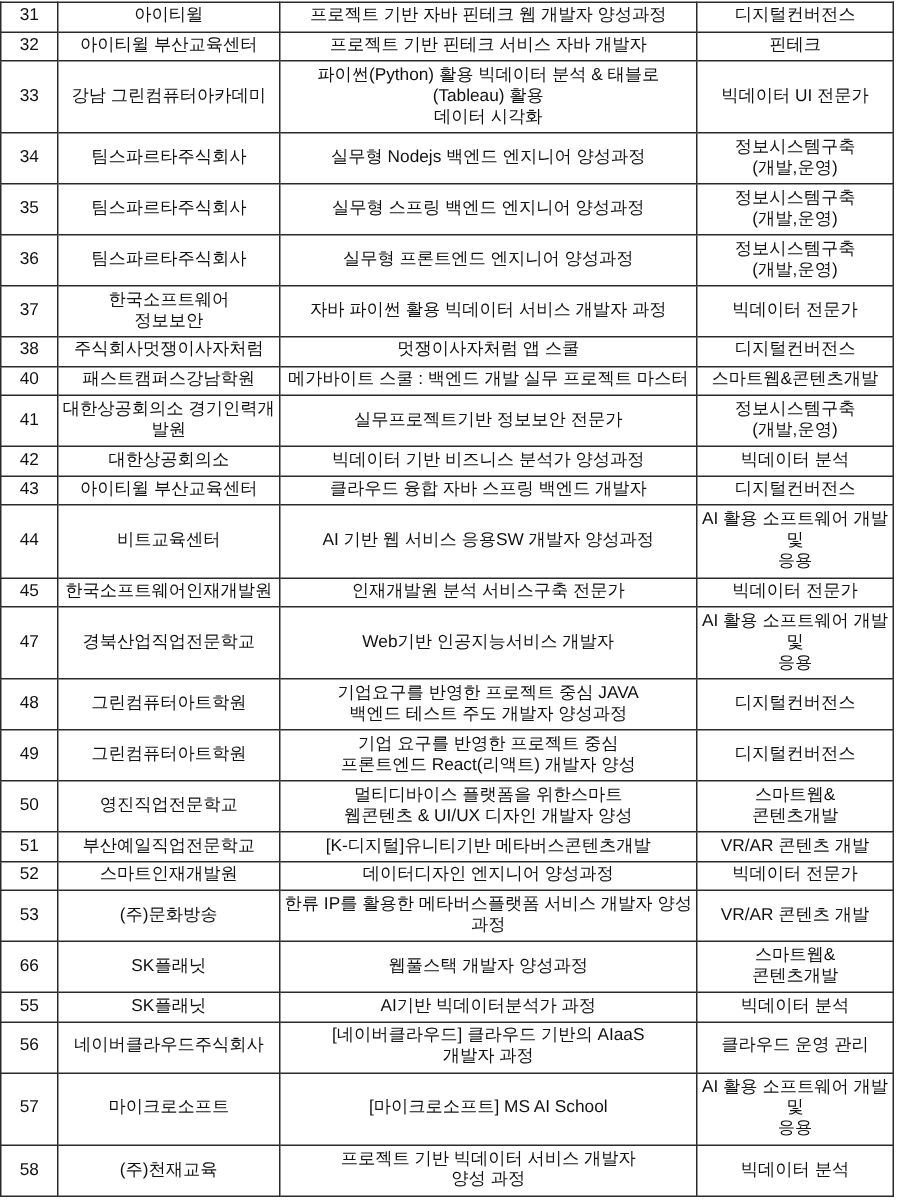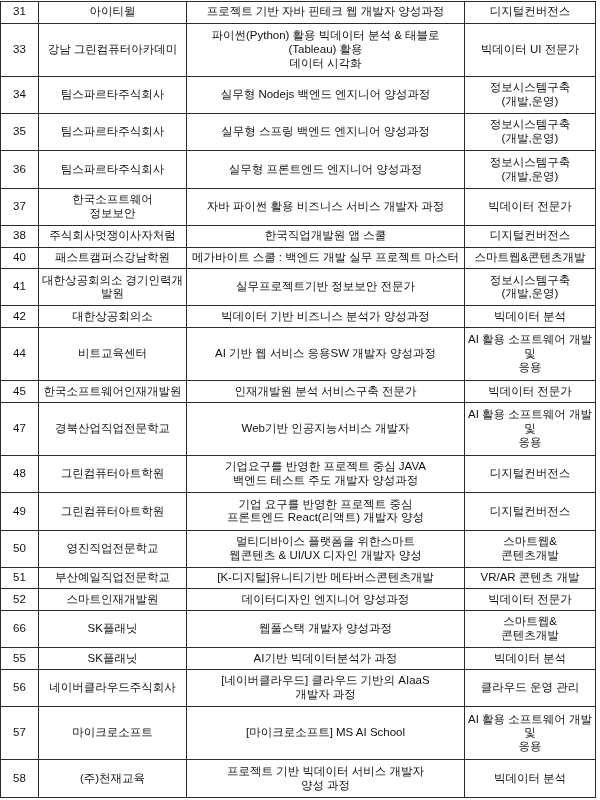--- a/index.html
+++ b/index.html
@@ -46,20 +46,26 @@
       <col class="c-cat">
   </colgroup>
   <tbody>
     <tr>
         <td>31</td>
         <td>아이티윌</td>
         <td>프로젝트 기반 자바 핀테크 웹 개발자 양성과정</td>
         <td>디지털컨버전스</td>
       </tr>
     <tr>
+        <td>32</td>
+        <td>아이티윌 부산교육센터</td>
+        <td>프로젝트 기반 핀테크 서비스 자바 개발자</td>
+        <td>핀테크</td>
+      </tr>
+    <tr>
         <td>33</td>
         <td>강남 그린컴퓨터아카데미</td>
         <td>파이썬(Python) 활용 빅데이터 분석 &amp; 태블로(Tableau) 활용
 데이터 시각화</td>
         <td>빅데이터 UI 전문가</td>
       </tr>
     <tr>
         <td>34</td>
         <td>팀스파르타주식회사</td>
         <td>실무형 Nodejs 백엔드 엔지니어 양성과정</td>
@@ -77,47 +83,53 @@
         <td>36</td>
         <td>팀스파르타주식회사</td>
         <td>실무형 프론트엔드 엔지니어 양성과정</td>
         <td>정보시스템구축
 (개발,운영)</td>
       </tr>
     <tr>
         <td>37</td>
         <td>한국소프트웨어
 정보보안</td>
-        <td>자바 파이썬 활용 비즈니스 서비스 개발자 과정</td>
+        <td>자바 파이썬 활용 빅데이터 서비스 개발자 과정</td>
         <td>빅데이터 전문가</td>
       </tr>
     <tr>
         <td>38</td>
         <td>주식회사멋쟁이사자처럼</td>
-        <td>한국직업개발원 앱 스쿨</td>
+        <td>멋쟁이사자처럼 앱 스쿨</td>
         <td>디지털컨버전스</td>
       </tr>
     <tr>
         <td>40</td>
         <td>패스트캠퍼스강남학원</td>
         <td>메가바이트 스쿨 : 백엔드 개발 실무 프로젝트 마스터</td>
         <td>스마트웹&amp;콘텐츠개발</td>
       </tr>
     <tr>
         <td>41</td>
         <td>대한상공회의소 경기인력개발원</td>
         <td>실무프로젝트기반 정보보안 전문가</td>
         <td>정보시스템구축
 (개발,운영)</td>
       </tr>
     <tr>
         <td>42</td>
         <td>대한상공회의소</td>
         <td>빅데이터 기반 비즈니스 분석가 양성과정</td>
         <td>빅데이터 분석</td>
+      </tr>
+    <tr>
+        <td>43</td>
+        <td>아이티윌 부산교육센터</td>
+        <td>클라우드 융합 자바 스프링 백엔드 개발자</td>
+        <td>디지털컨버전스</td>
       </tr>
     <tr>
         <td>44</td>
         <td>비트교육센터</td>
         <td>AI 기반 웹 서비스 응용SW 개발자 양성과정</td>
         <td>AI 활용 소프트웨어 개발 및
 응용</td>
       </tr>
     <tr>
         <td>45</td>
@@ -160,20 +172,26 @@
         <td>[K-디지털]유니티기반 메타버스콘텐츠개발</td>
         <td>VR/AR 콘텐츠 개발</td>
       </tr>
     <tr>
         <td>52</td>
         <td>스마트인재개발원</td>
         <td>데이터디자인 엔지니어 양성과정</td>
         <td>빅데이터 전문가</td>
       </tr>
     <tr>
+        <td>53</td>
+        <td>(주)문화방송</td>
+        <td>한류 IP를 활용한 메타버스플랫폼 서비스 개발자 양성과정</td>
+        <td>VR/AR 콘텐츠 개발</td>
+      </tr>
+    <tr>
         <td>66</td>
         <td>SK플래닛</td>
         <td>웹풀스택 개발자 양성과정</td>
         <td>스마트웹&amp;
 콘텐츠개발</td>
       </tr>
     <tr>
         <td>55</td>
         <td>SK플래닛</td>
         <td>AI기반 빅데이터분석가 과정</td>

